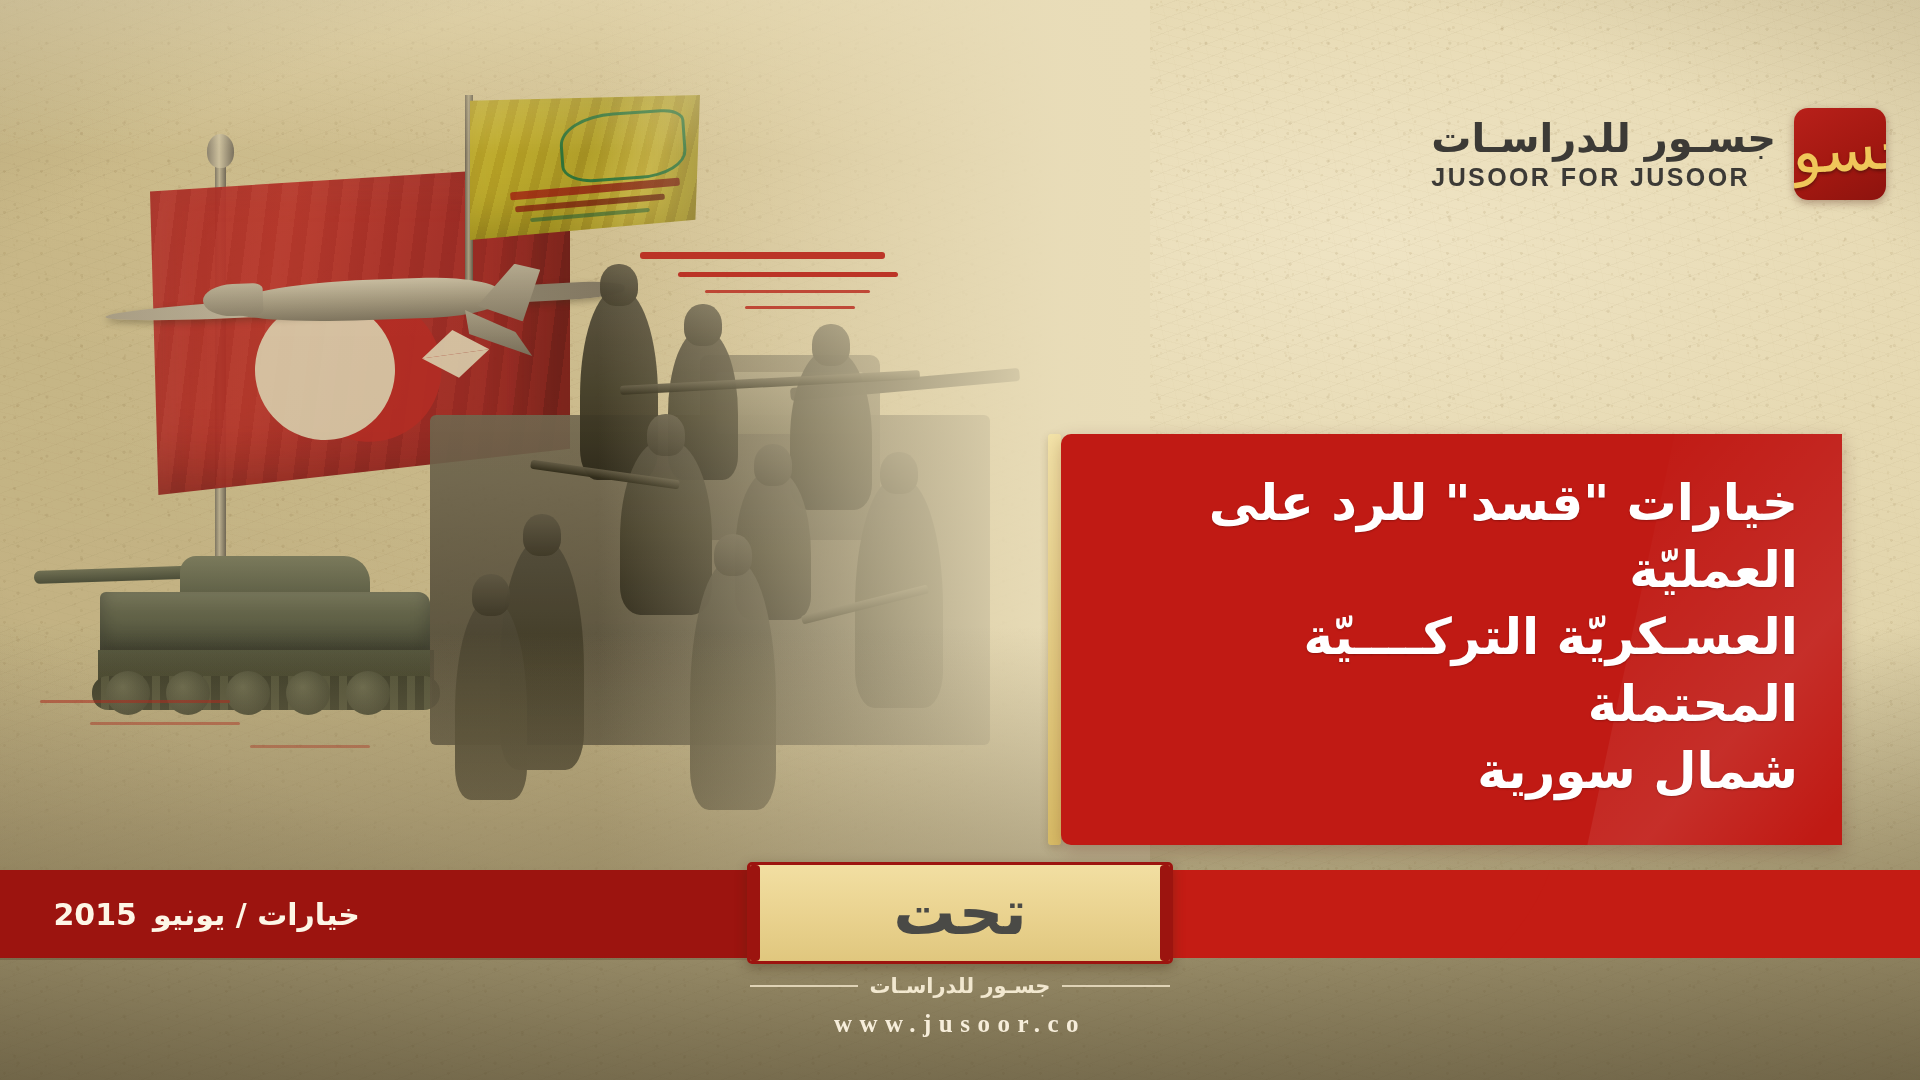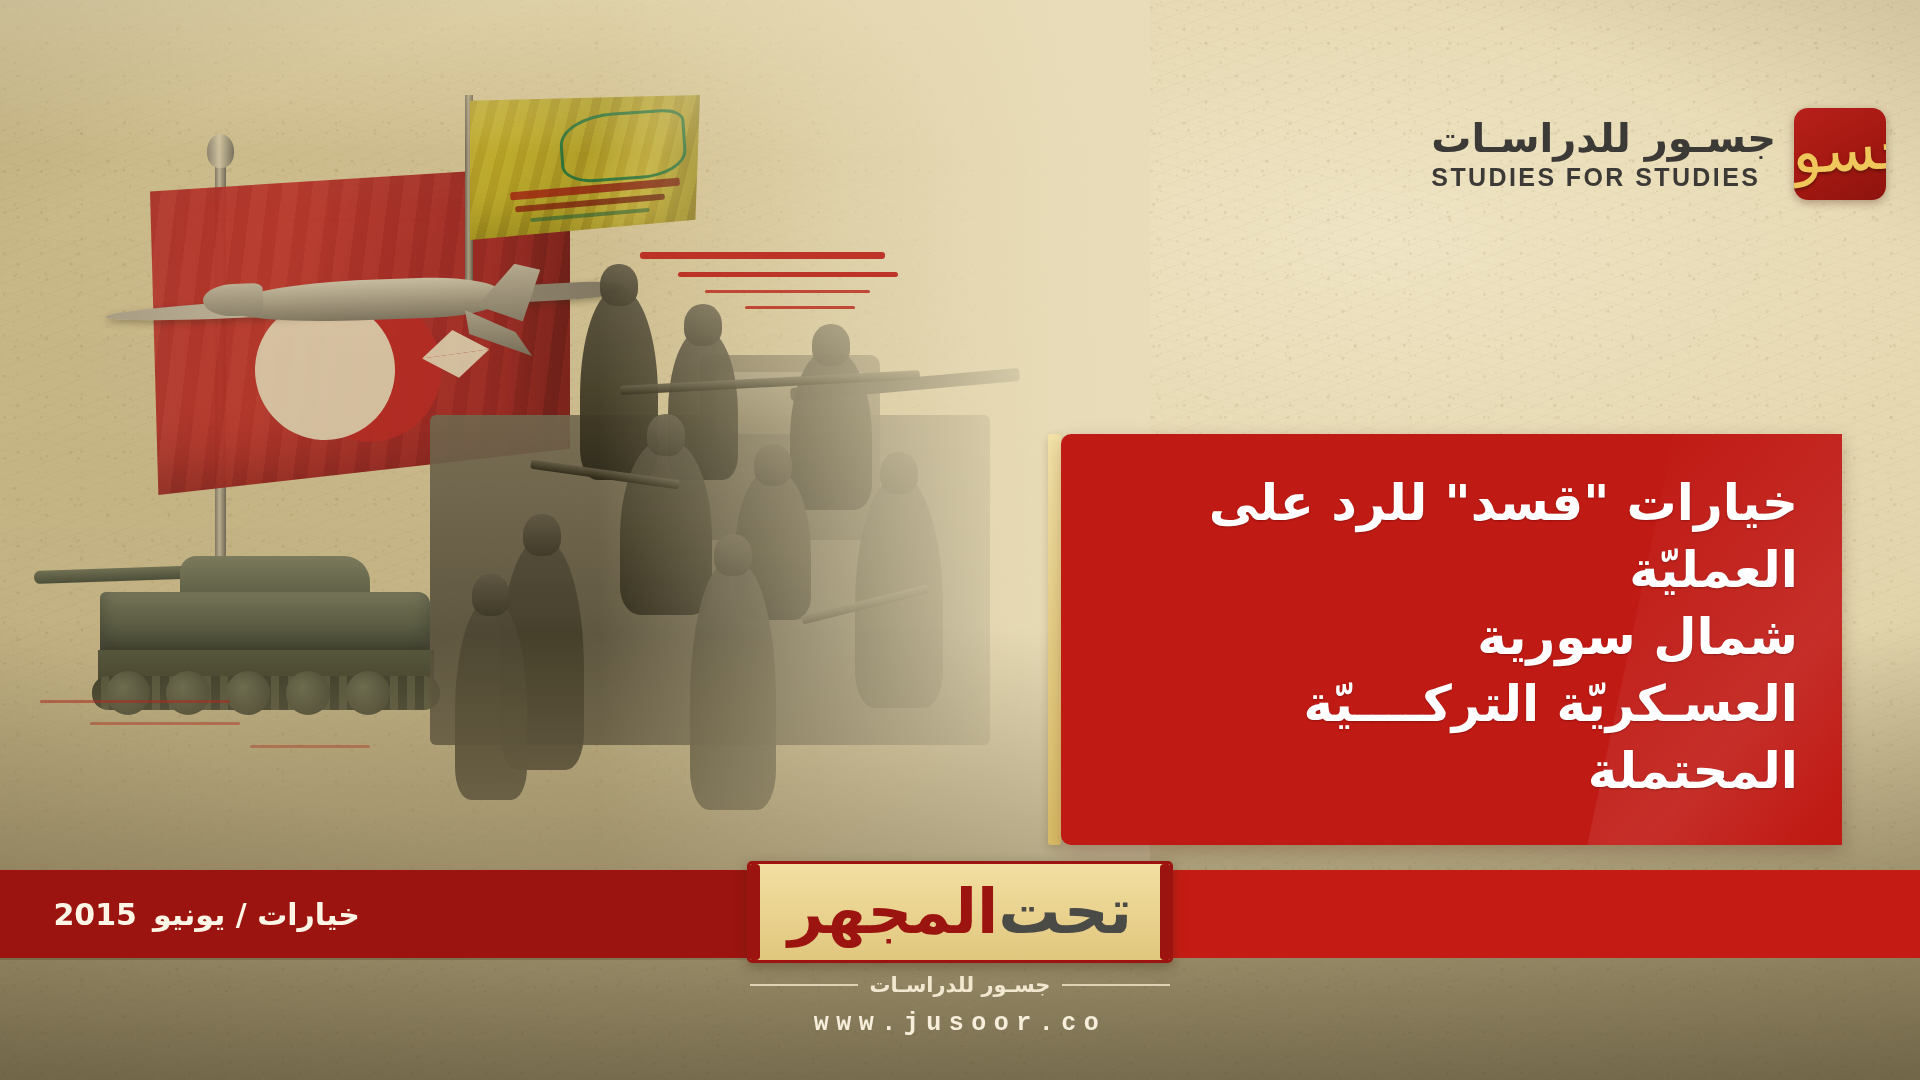--- a/index.html
+++ b/index.html
@@ -349,21 +349,21 @@
   .emblem-sub{
     margin-top:10px;display:flex;align-items:center;gap:12px;width:420px;
     direction:rtl;justify-content:center;
   }
   .emblem-sub .rule{flex:1 1 auto;height:2px;background:#e8dcc0;opacity:.9;}
   .emblem-sub .txt{
     font-size:21px;font-weight:700;color:#f2e8d0;white-space:nowrap;direction:rtl;
   }
   .emblem-url{
     margin-top:12px;font-size:25px;font-weight:700;color:#f7eedb;
-    letter-spacing:7.5px;direction:ltr;font-family:Liberation Mono, monospace;
+    letter-spacing:7.5px;direction:ltr;font-family:Liberation Serif, serif;
     white-space:nowrap;
   }
   .emblem-tab{
     position:absolute;top:0;width:56px;height:96px;background:#9c140f;border-radius:4px;
   }
 </style>
 </head>
 <body>
 
 <div class="poster">
@@ -439,51 +439,50 @@
   <div class="streak thin" style="left:250px;top:745px;width:120px;opacity:.4;"></div>
 
   <div class="bg-vignette"></div>
 
   <div class="masthead">
     <div class="brand-badge">
       <span class="glyph">جسور</span>
     </div>
     <div class="brand-words">
       <div class="brand-ar">جسـور للدراسـات</div>
-      <div class="brand-en">STUDIES FOR STUDIES</div>
+      <div class="brand-en">JUSOOR FOR JUSOOR</div>
     </div>
   </div>
 
   <div class="title-wrap">
     <div class="title-bar"></div>
     <div class="title-box">
       <div class="title-txt">
         <span>خيارات "قسد" للرد على العمليّة</span>
+        <span>العسـكريّة التركــــيّة المحتملة</span>
         <span>شمال سورية</span>
-        <span>العسـكريّة التركــــيّة المحتملة</span>
       </div>
     </div>
   </div>
 
   <div class="band">
     <div class="band-light"></div>
     <div class="band-curve"></div>
     <div class="band-date">
       <span>خيارات / يونيو</span>
       <span>2015</span>
     </div>
   </div>
 
   <div class="emblem">
     <div class="emblem-plate">
       <div class="emblem-tab" style="left:-46px"></div>
       <div class="emblem-tab" style="right:-46px"></div>
       <div class="emblem-word">
         <span>تحت</span>
-        <span class="hi">المجهر</span>
       </div>
     </div>
     <div class="emblem-sub">
       <span class="rule"></span>
       <span class="txt">جسـور للدراسـات</span>
       <span class="rule"></span>
     </div>
     <div class="emblem-url">www.jusoor.co</div>
   </div>
 

